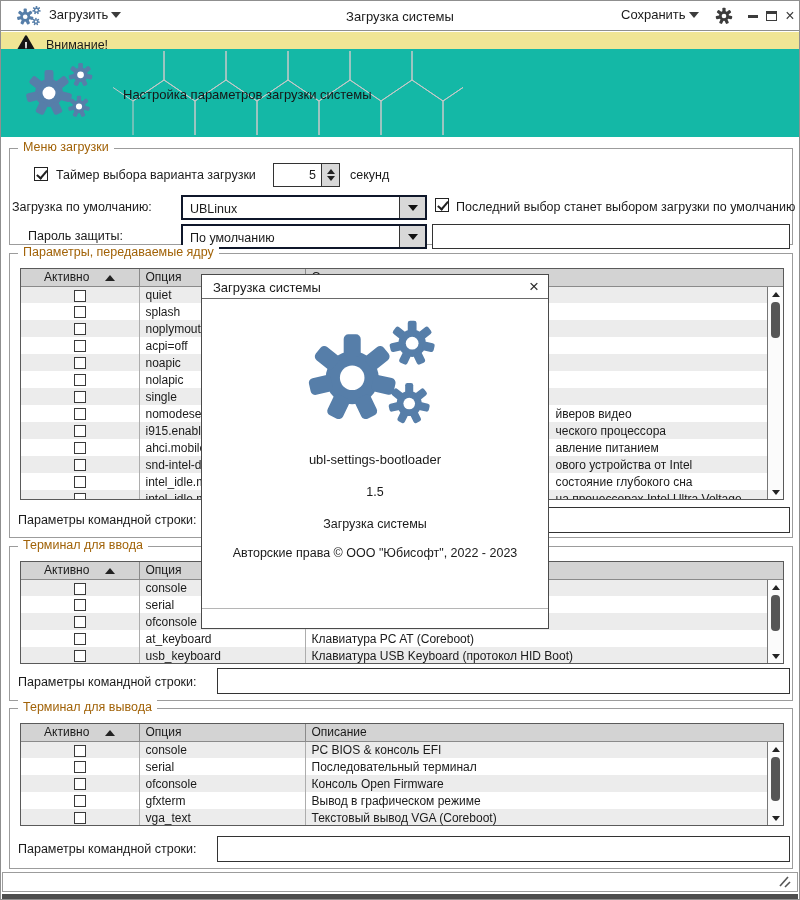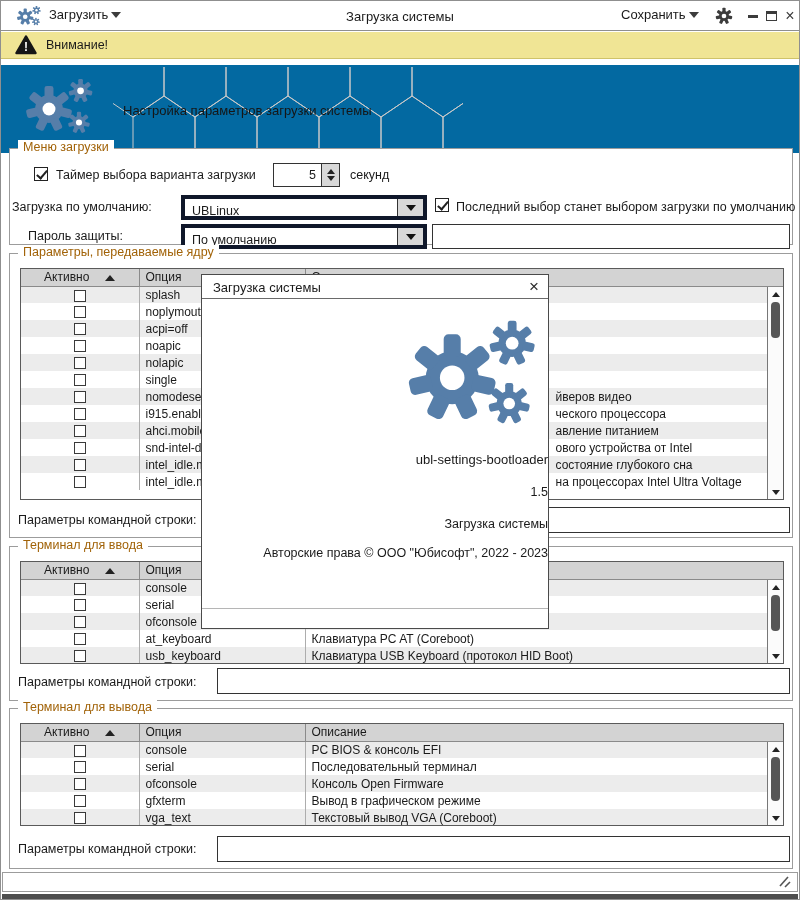--- a/index.html
+++ b/index.html
@@ -20,21 +20,21 @@
   .btn-min { left:744px; } .btn-min i { display:block; width:10px; height:3px; background:#3c3c3c; margin-top:2px; }
   .btn-max { left:762px; } .btn-max i { display:block; width:11px; height:10px; border:1px solid #3c3c3c; border-top:3px solid #3c3c3c; }
   .btn-close { left:781px; font-size:16px; color:#3c3c3c; line-height:15px; }
 
   
   .warnbar { position:absolute; left:0; top:31px; width:100%; height:27px; background:#f0e595; border-bottom:1px solid #cfc36a; display:flex; align-items:center; }
   .warn-icon { margin-left:14px; }
   .warn-text { margin-left:9px; font-size:12.5px; }
 
   
-  .headband { position:absolute; left:0; top:64px; width:100%; height:88px; background:#0369a1; }
+  .headband { position:absolute; left:0; top:48px; width:100%; height:88px; background:#14b8a6; }
   .hexpattern { position:absolute; left:112px; top:2px; width:350px; height:84px; }
   .big-logo { position:absolute; left:22px; top:12px; width:76px; height:60px; color:#567ea9; }
   .subtitle { position:absolute; left:122px; top:38px; font-size:13px; color:#161616; }
 
   
   .group { position:absolute; left:8px; width:784px; border:1px solid #9c9c9c; background:#fff; }
   .legend { position:absolute; top:-9px; left:8px; background:#fff; padding:0 5px; font-size:12.5px; color:#a16207; }
   .g1 { top:147px; height:97px; }
   .g2 { top:252px; height:285px; }
   .g3 { top:545px; height:155px; }
@@ -44,21 +44,21 @@
 
   .cb2 { position:absolute; width:14px; height:14px; border:1.5px solid #222; background:#fff; }
   .cb2.checked::after { content:""; display:block; width:4px; height:9px; border:solid #222; border-width:0 2px 2px 0; transform:rotate(40deg); margin:0 0 0 4px; }
 
   .spin { position:absolute; height:24px; border:1px solid #333; background:#fff; display:flex; }
   .spin .val { flex:1; font-size:12.5px; text-align:right; padding:4px 5px 0 0; }
   .spin .btns { width:18px; background:#d8d8d8; border-left:1px solid #333; display:flex; flex-direction:column; align-items:center; justify-content:center; gap:2px; }
   .tri-up { width:0; height:0; border-left:4px solid transparent; border-right:4px solid transparent; border-bottom:5px solid #222; }
   .tri-dn { width:0; height:0; border-left:4px solid transparent; border-right:4px solid transparent; border-top:5px solid #222; }
 
-  .combo { position:absolute; height:25px; border:4px solid #0f172a; background:#fff; display:flex; }
+  .combo { position:absolute; height:25px; border:2px solid #0f172a; background:#fff; display:flex; }
   .combo .val { flex:1; font-size:12.5px; padding:5px 0 0 7px; white-space:nowrap; overflow:hidden; }
   .combo .drop { width:26px; background:#d8d8d8; border-left:1px solid #333; display:flex; align-items:center; justify-content:center; }
   .combo .drop .caret { border-top-color:#111; }
 
   .txt { position:absolute; height:25px; border:1px solid #333; background:#fff; font-size:12.5px; padding:0 6px; font-family:inherit; }
 
   
   .tblwrap { position:absolute; left:10px; width:764px; border:1px solid #5a5a5a; background:#fff; overflow:hidden; }
   table { border-collapse:collapse; table-layout:fixed; width:100%; }
   col.c-act { width:118px; } col.c-opt { width:166px; }
@@ -82,21 +82,21 @@
   
   .statusbar { position:absolute; left:1px; right:1px; top:871px; height:20px; border:1px solid #9c9c9c; background:#fff; }
   .grip { position:absolute; right:5px; bottom:2px; }
   .bottombar { position:absolute; left:1px; right:1px; top:893px; height:6px; background:#4e4e4e; }
 
   
   .modal { position:absolute; left:200px; top:273px; width:348px; height:355px; background:#fff; border:1px solid #4a4a4a; }
   .modal-title { position:relative; height:24px; border-bottom:1px solid #6a6a6a; }
   .modal-title .t { position:absolute; left:11px; top:5px; font-size:13px; }
   .modal-close { position:absolute; right:9px; top:2px; font-size:17px; color:#2c2c2c; }
-  .modal-body { position:relative; height:309px; text-align:right; }
+  .modal-body { position:relative; height:309px; text-align:center; }
   .modal-logo { margin-top:18px; width:146px; height:114px; color:#567ea9; }
   .m-line { font-size:13px; margin-top:17px; }
   .m-ver { font-size:12.5px; margin-top:18px; }
   .m-desc { font-size:12.5px; margin-top:18px; }
   .m-link { display:inline-block; font-size:12.5px; margin-top:16px; color:#2a6fd4; text-decoration:underline; }
   .m-copy { font-size:12.5px; margin-top:15px; }
   .modal-footer { height:20px; border-top:1px solid #b5b5b5; }
 </style>
 </head>
 <body>
@@ -225,20 +225,25 @@
         <thead>
           <tr>
             <th class="h-act"><span>Активно</span><span class="sort-up"></span></th>
             <th>Опция</th>
             <th>Описание</th>
           </tr>
         </thead>
         <tbody>
             <tr>
               <td class="cell-active"><span class="cb"></span></td>
+              <td class="cell-option">quiet</td>
+              <td class="cell-desc"></td>
+            </tr>
+            <tr>
+              <td class="cell-active"><span class="cb"></span></td>
               <td class="cell-option">splash</td>
               <td class="cell-desc"></td>
             </tr>
             <tr>
               <td class="cell-active"><span class="cb"></span></td>
               <td class="cell-option">noplymouth</td>
               <td class="cell-desc"></td>
             </tr>
             <tr>
               <td class="cell-active"><span class="cb"></span></td>

